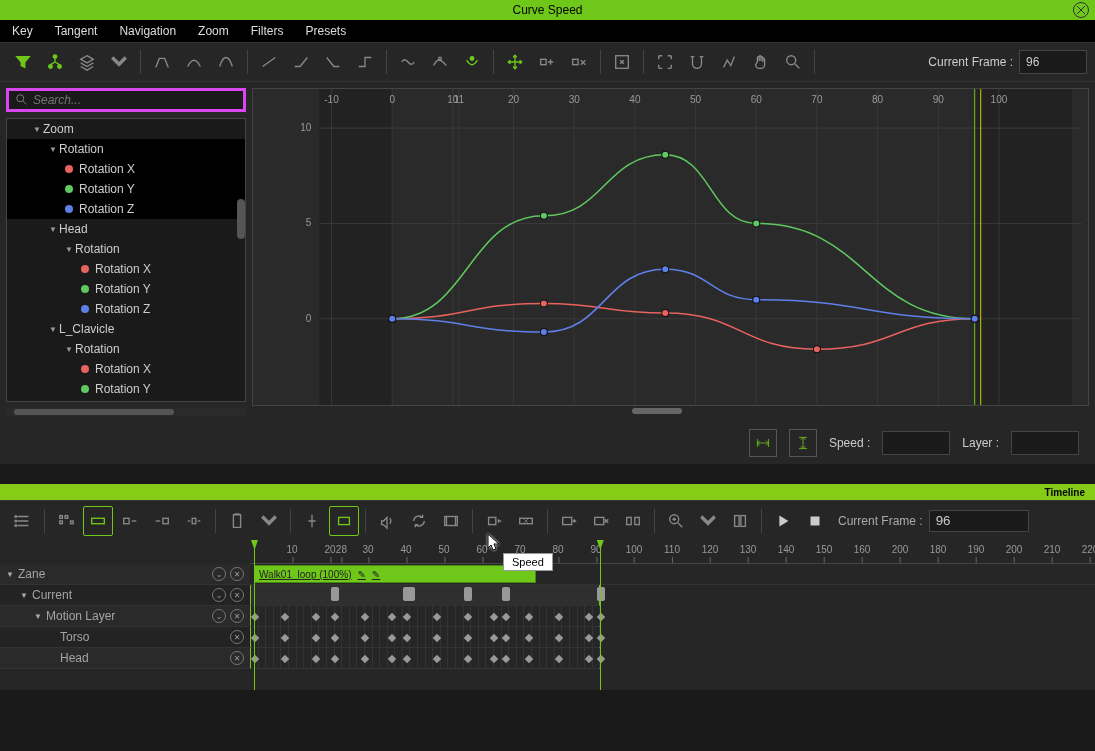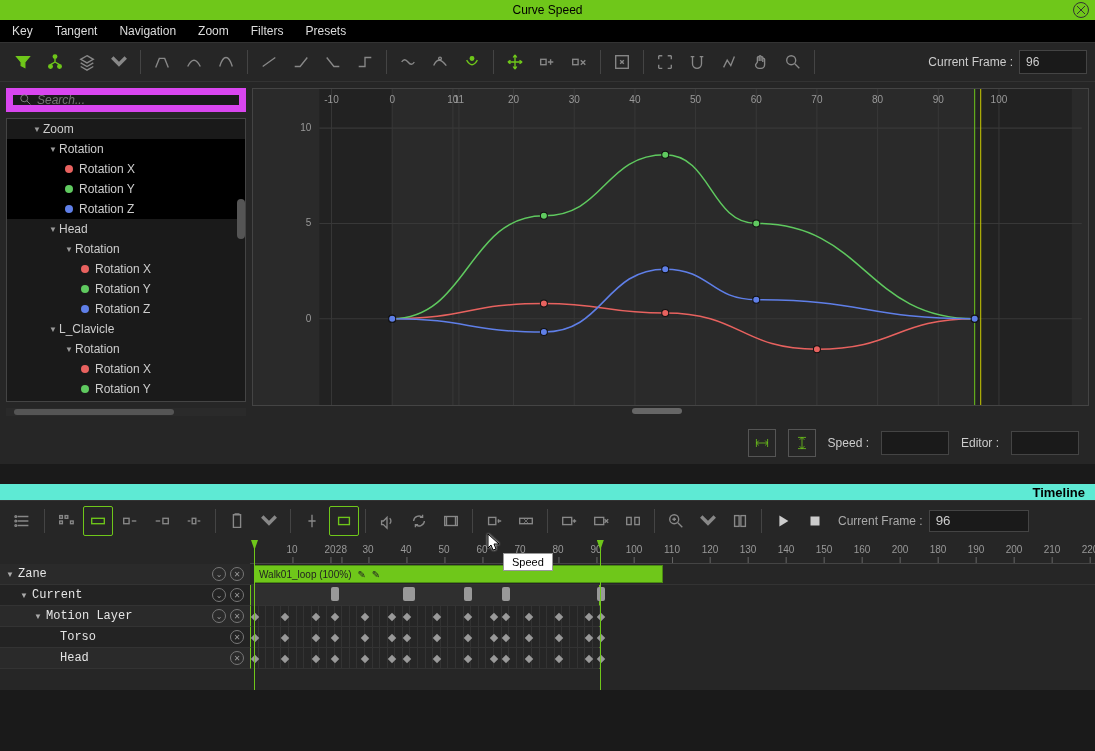--- a/index.html
+++ b/index.html
@@ -15,21 +15,21 @@
 .tbtn { width: 30px; height: 30px; display: flex; align-items: center; justify-content: center; cursor: pointer; border-radius: 2px; color: #999; }
 .tbtn.green svg { stroke: #6fc71a; fill: #6fc71a; }
 .tbtn svg { width: 18px; height: 18px; stroke: #888; fill: none; stroke-width: 1.5; }
 .sep { width: 1px; height: 24px; background: #444; margin: 0 4px; }
 .framebox { margin-left: auto; display: flex; align-items: center; gap: 6px; }
 .framebox label { color: #ccc; font-size: 12px; }
 .framebox input { width: 68px; height: 24px; background: #1a1a1a; border: 1px solid #444; color: #ccc; padding: 0 6px; font-size: 12px; }
 
 .main { display: flex; height: 340px; background: #262626; padding: 6px; gap: 6px; }
 .tree-panel { width: 240px; display: flex; flex-direction: column; gap: 6px; }
-.search { display: flex; align-items: center; background: #1a1a1a; border: 7px solid #d946ef; height: 24px; padding: 0 6px; gap: 4px; }
+.search { display: flex; align-items: center; background: #1a1a1a; border: 3px solid #d946ef; height: 24px; padding: 0 6px; gap: 4px; }
 .search input { flex: 1; background: transparent; border: none; color: #aaa; outline: none; font-size: 12px; font-style: italic; }
 .tree { flex: 1; background: #1a1a1a; border: 1px solid #444; overflow-y: auto; overflow-x: hidden; position: relative; }
 .tree-scroll-thumb { position: absolute; right: 0; top: 80px; width: 8px; height: 40px; background: #555; border-radius: 4px; }
 .tree-row { display: flex; align-items: center; height: 20px; padding-left: 10px; cursor: pointer; white-space: nowrap; color: #ccc; }
 .tree-row.sel { background: #000; }
 .tree-caret { width: 10px; display: inline-block; color: #999; font-size: 8px; }
 .tree-dot { width: 8px; height: 8px; border-radius: 50%; margin-right: 6px; }
 .dot-x { background: #e8625f; } .dot-y { background: #5fc95f; } .dot-z { background: #5f7fe8; }
 .tree-hscroll { height: 8px; background: #2a2a2a; position: relative; }
 .tree-hscroll .thumb { position: absolute; left: 8px; width: 160px; height: 6px; top: 1px; background: #555; border-radius: 3px; }
@@ -39,39 +39,39 @@
 .graph svg { width: 100%; height: 100%; }
 .graph-hscroll { height: 10px; position: relative; }
 .graph-hscroll .thumb { position: absolute; left: 380px; width: 50px; height: 6px; top: 2px; background: #666; border-radius: 3px; }
 
 .controls-row { display: flex; align-items: center; justify-content: flex-end; height: 42px; padding: 0 16px; gap: 12px; background: #262626; }
 .fkbtn { width: 160px; height: 28px; border: 1px solid #555; background: #2a2a2a; color: #ccc; display: flex; align-items: center; justify-content: center; cursor: pointer; }
 .ctrl-icon { width: 28px; height: 28px; border: 1px solid #555; display: flex; align-items: center; justify-content: center; cursor: pointer; color: #6fc71a; }
 .ctrl-label { color: #ccc; font-size: 12px; }
 .ctrl-input { width: 68px; height: 24px; background: #1a1a1a; border: 1px solid #444; color: #ccc; padding: 0 6px; }
 
-.timeline-header { background: #5eead4; height: 16px; display: flex; align-items: center; justify-content: flex-end; padding: 0 10px; color: #000; font-size: 13px; font-weight: bold; }
+.timeline-header { background: #84cc16; height: 16px; display: flex; align-items: center; justify-content: flex-end; padding: 0 10px; color: #000; font-size: 10px; font-weight: bold; }
 .timeline-toolbar { background: #262626; height: 40px; border-top: 1px solid #333; display: flex; align-items: center; padding: 0 8px; gap: 2px; }
 .timeline-toolbar .tbtn.greenborder { border: 1px solid #6fc71a; color: #6fc71a; }
 .timeline-toolbar .tbtn.greenborder svg { stroke: #6fc71a; }
 .tframe { margin-left: 6px; display: flex; align-items: center; gap: 6px; }
 .tframe input { width: 100px; height: 22px; background: #1a1a1a; border: 1px solid #444; color: #ccc; padding: 0 6px; }
 
 .timeline-body { display: flex; height: 150px; background: #262626; }
 .tl-left { width: 250px; }
 .tl-right { flex: 1; position: relative; overflow: hidden; }
 .tl-ruler { height: 24px; position: relative; border-bottom: 1px solid #444; }
 .tl-tick { position: absolute; top: 4px; font-size: 10px; color: #999; transform: translateX(-50%); }
 .tl-tick::before { content: ''; position: absolute; left: 50%; bottom: -8px; width: 1px; height: 6px; background: #666; }
 .tl-playhead { position: absolute; top: 0; bottom: 0; width: 1px; background: #6fc71a; z-index: 5; }
 .tl-playhead::before { content: ''; position: absolute; top: 0; left: -3px; width: 7px; height: 10px; background: #6fc71a; clip-path: polygon(0 0, 100% 0, 50% 100%); }
 
 .tl-track-left { height: 21px; display: flex; align-items: center; padding: 0 6px; border-bottom: 1px solid #333; background: #2a2a2a; gap: 4px; }
 .tl-track-left.dark { background: #232323; }
-.tl-track-left .name { flex: 1; color: #e5e5e5; font-family: Liberation Mono, monospace; }
+.tl-track-left .name { flex: 1; color: #a3a3a3; }
 .tl-track-left .endicon { width: 14px; height: 14px; border: 1px solid #777; border-radius: 50%; display: flex; align-items: center; justify-content: center; font-size: 8px; color: #999; cursor: pointer; }
 
 .tl-left-space { height: 24px; }
 
 .tl-track-right { height: 21px; position: relative; border-bottom: 1px solid #333; }
 .tl-clip { position: absolute; top: 1px; height: 18px; background: #6fc71a; border: 1px solid #4a8a12; color: #222; font-size: 10px; display: flex; align-items: center; padding: 0 4px; gap: 6px; }
 .tl-key { position: absolute; top: 2px; width: 8px; height: 14px; background: #999; border-radius: 2px; transform: translateX(-50%); }
 .tl-diamond { position: absolute; top: 8px; width: 6px; height: 6px; background: #999; transform: translateX(-50%) rotate(45deg); }
 .tl-griddark { position: absolute; top: 0; bottom: 0; display: flex; }
 .tl-gridcell { border-right: 1px solid #333; }
@@ -383,21 +383,21 @@
         <path d="M3 10h14M3 10l3-3M3 10l3 3M17 10l-3-3M17 10l-3 3M3 5v10M17 5v10" stroke="#6fc71a" fill="none"></path>
       </svg>
     </div>
   <div class="ctrl-icon">
       <svg viewBox="0 0 20 20" width="16" height="16">
         <path d="M10 3v14M10 3l-3 3M10 3l3 3M10 17l-3-3M10 17l3-3M5 3h10M5 17h10" stroke="#6fc71a" fill="none"></path>
       </svg>
     </div>
   <span class="ctrl-label">Speed :</span>
   <input class="ctrl-input" value="" style="">
-  <span class="ctrl-label">Editor :</span>
+  <span class="ctrl-label">Layer :</span>
   <input class="ctrl-input" value="" style="">
 </div>
 
 <div style="height:20px;background:#1a1a1a"></div>
 
 <div class="timeline-header">
   <span>Timeline</span>
 </div>
 
 <div class="timeline-toolbar">
@@ -604,21 +604,21 @@
         <div class="tl-tick" style="left: 688px;">180</div>
         <div class="tl-tick" style="left: 726px;">190</div>
         <div class="tl-tick" style="left: 764px;">200</div>
         <div class="tl-tick" style="left: 802px;">210</div>
         <div class="tl-tick" style="left: 840px;">220</div>
         <div class="tl-tick" style="left: 91.4px;">28</div>
       </div>
   <div class="tl-playhead" style="left: 349.8px;"></div>
       <div class="tl-playhead" style="left: 4px; background: rgb(111, 199, 26);"></div>
       <div class="tl-track-right">
-        <div class="tl-clip" style="left: 4px; width: 409px;">
+        <div class="tl-clip" style="left: 4px; width: 282px; text-decoration: underline;">
           <span>Walk01_loop (100%)</span>
           <span>✎</span>
           <span>✎</span>
         </div>
       </div>
       <div class="tl-track-right" style="background: rgb(47, 47, 47); border-left: 1px solid rgb(111, 199, 26); border-right: 1px solid rgb(111, 199, 26); width: 349.8px;">
         <div class="tl-key" style="left: 83.8px;"></div>
         <div class="tl-key" style="left: 156px;"></div>
         <div class="tl-key" style="left: 159.8px;"></div>
         <div class="tl-key" style="left: 216.8px;"></div>

